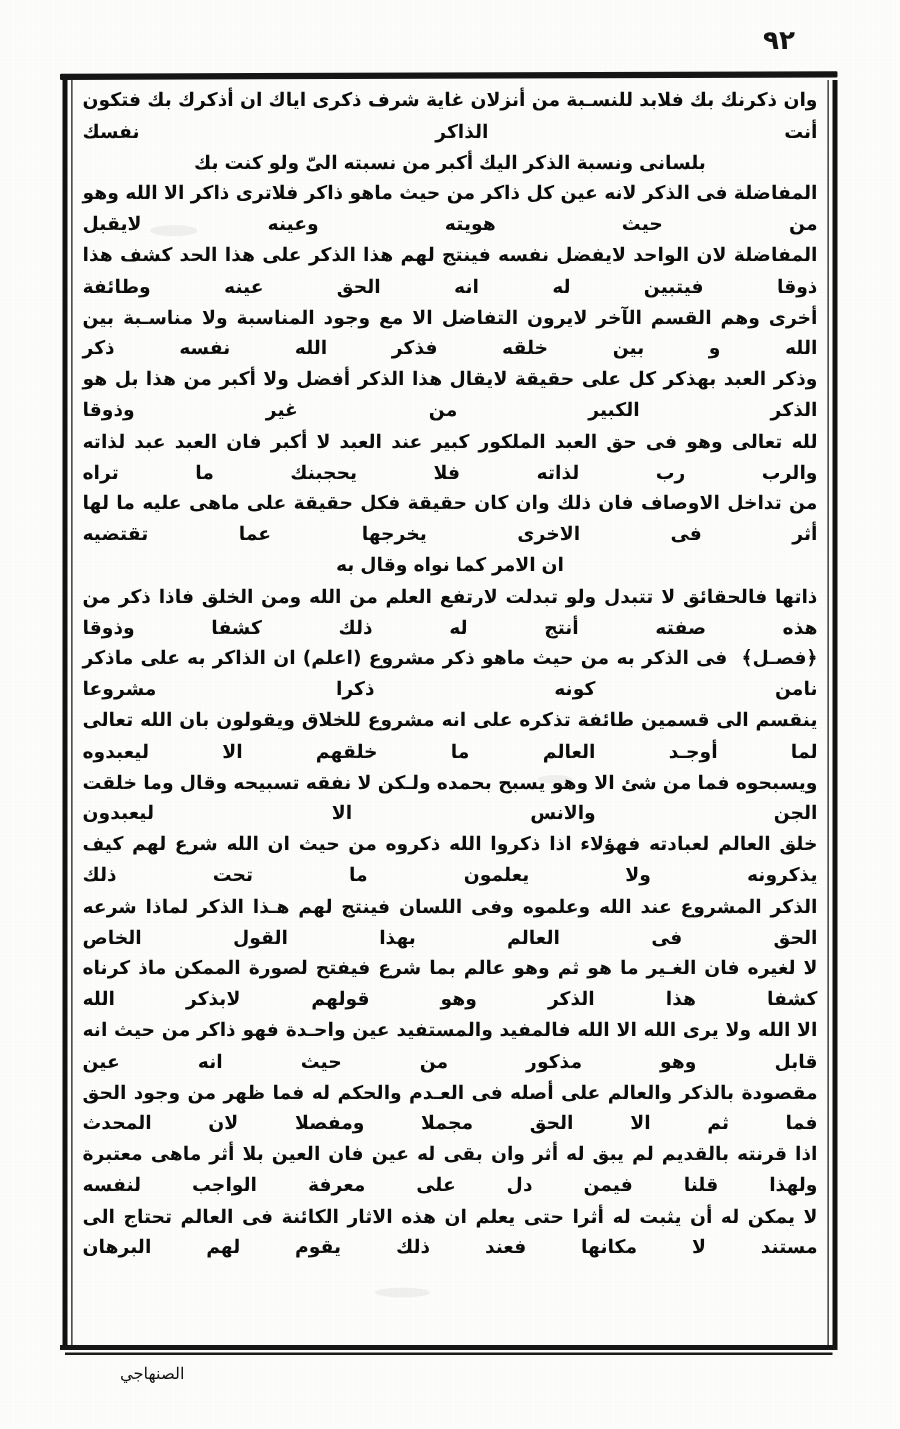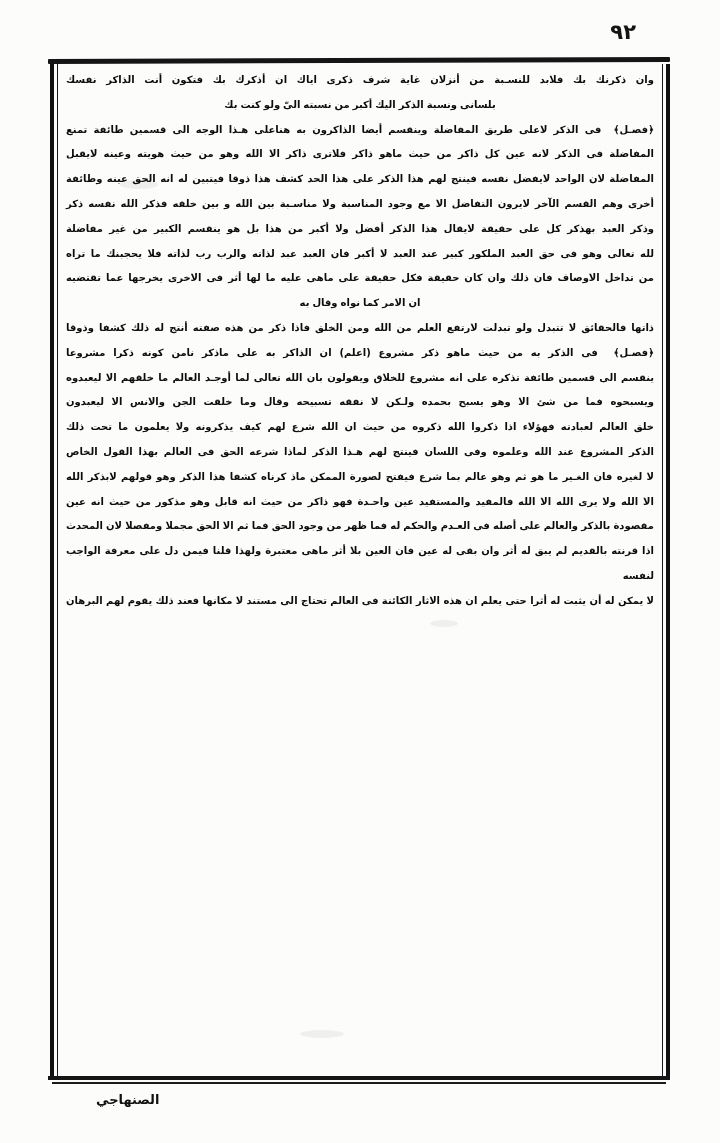--- a/index.html
+++ b/index.html
@@ -109,21 +109,21 @@
     direction: rtl;
     text-align: justify;
     text-align-last: justify;
   }
 
   .para {
     direction: rtl;
     unicode-bidi: embed;
     font-family: "DejaVu Sans", sans-serif;
     color: #0d0d0d;
-    font-size: 10px;
+    font-size: 15px;
     line-height: 24.8px;
     letter-spacing: -0.2px;
     word-spacing: -0.5px;
     text-align: justify;
     text-align-last: justify;
     margin: 0;
     font-weight: 600;
     -webkit-font-smoothing: none;
   }
   .para.last-right { text-align-last: center; }
@@ -133,21 +133,21 @@
   }
 
   
   #catchword {
     position: absolute;
     left: 96px;
     top: 1092px;
     direction: rtl;
     font-family: "DejaVu Sans", sans-serif;
     font-size: 13px;
-    font-weight: 700;
+    font-weight: 400;
     color: #121212;
     letter-spacing: -0.3px;
   }
 
   
   .blot {
     position: absolute;
     background: rgba(0,0,0,0.05);
     border-radius: 50%;
     pointer-events: none;
@@ -161,25 +161,24 @@
   <div id="folio">٩٢</div>
 
   <div id="top-rule"></div>
 
   <div id="text-frame">
     <div class="body-area">
 
       <p class="para">وان ذكرنك بك فلابد للنسـبة من أنزلان غاية شرف ذكرى اياك ان أذكرك بك فتكون أنت الذاكر نفسك</p>
       <p class="para last-right">بلسانى ونسبة الذكر اليك أكبر من نسبته الىّ ولو كنت بك</p>
 
-      <p class="para"><span class="fasl">﴿فصـل﴾</span>&nbsp;&nbsp;<span>فى الذكر لاعلى طريق المفاضلة وينقسم أيضا الذاكرون به هناعلى هـذا الوجه الى قسمين طائفة تمنع</span></p>
       <p class="para">المفاضلة فى الذكر لانه عين كل ذاكر من حيث ماهو ذاكر فلاترى ذاكر الا الله وهو من حيث هويته وعينه لايقبل</p>
       <p class="para">المفاضلة لان الواحد لايفضل نفسه فينتج لهم هذا الذكر على هذا الحد كشف هذا ذوقا فيتبين له انه الحق عينه وطائفة</p>
       <p class="para">أخرى وهم القسم الآخر لايرون التفاضل الا مع وجود المناسبة ولا مناسـبة بين الله و بين خلقه فذكر الله نفسه ذكر</p>
-      <p class="para">وذكر العبد بهذكر كل على حقيقة لايقال هذا الذكر أفضل ولا أكبر من هذا بل هو ينقسم الكبير من غير مفاضلة</p>
+      <p class="para">وذكر العبد بهذكر كل على حقيقة لايقال هذا الذكر أفضل ولا أكبر من هذا بل هو الذكر الكبير من غير وذوقا</p>
       <p class="para">لله تعالى وهو فى حق العبد الملكور كبير عند العبد لا أكبر فان العبد عبد لذاته والرب رب لذاته فلا يحجبنك ما تراه</p>
       <p class="para">من تداخل الاوصاف فان ذلك وان كان حقيقة فكل حقيقة على ماهى عليه ما لها أثر فى الاخرى يخرجها عما تقتضيه</p>
       <p class="para last-right">ان الامر كما نواه وقال به</p>
       <p class="para">ذاتها فالحقائق لا تتبدل ولو تبدلت لارتفع العلم من الله ومن الخلق فاذا ذكر من هذه صفته أنتج له ذلك كشفا وذوقا</p>
 
       <p class="para"><span class="fasl">﴿فصـل﴾</span>&nbsp;&nbsp;<span>فى الذكر به من حيث ماهو ذكر مشروع (اعلم) ان الذاكر به على ماذكر نامن كونه ذكرا مشروعا</span></p>
       <p class="para">ينقسم الى قسمين طائفة تذكره على انه مشروع للخلاق ويقولون بان الله تعالى لما أوجـد العالم ما خلقهم الا ليعبدوه</p>
       <p class="para">ويسبحوه فما من شئ الا وهو يسبح بحمده ولـكن لا نفقه تسبيحه وقال وما خلقت الجن والانس الا ليعبدون</p>
       <p class="para">خلق العالم لعبادته فهؤلاء اذا ذكروا الله ذكروه من حيث ان الله شرع لهم كيف يذكرونه ولا يعلمون ما تحت ذلك</p>
       <p class="para">الذكر المشروع عند الله وعلموه وفى اللسان فينتج لهم هـذا الذكر لماذا شرعه الحق فى العالم بهذا القول الخاص</p>

